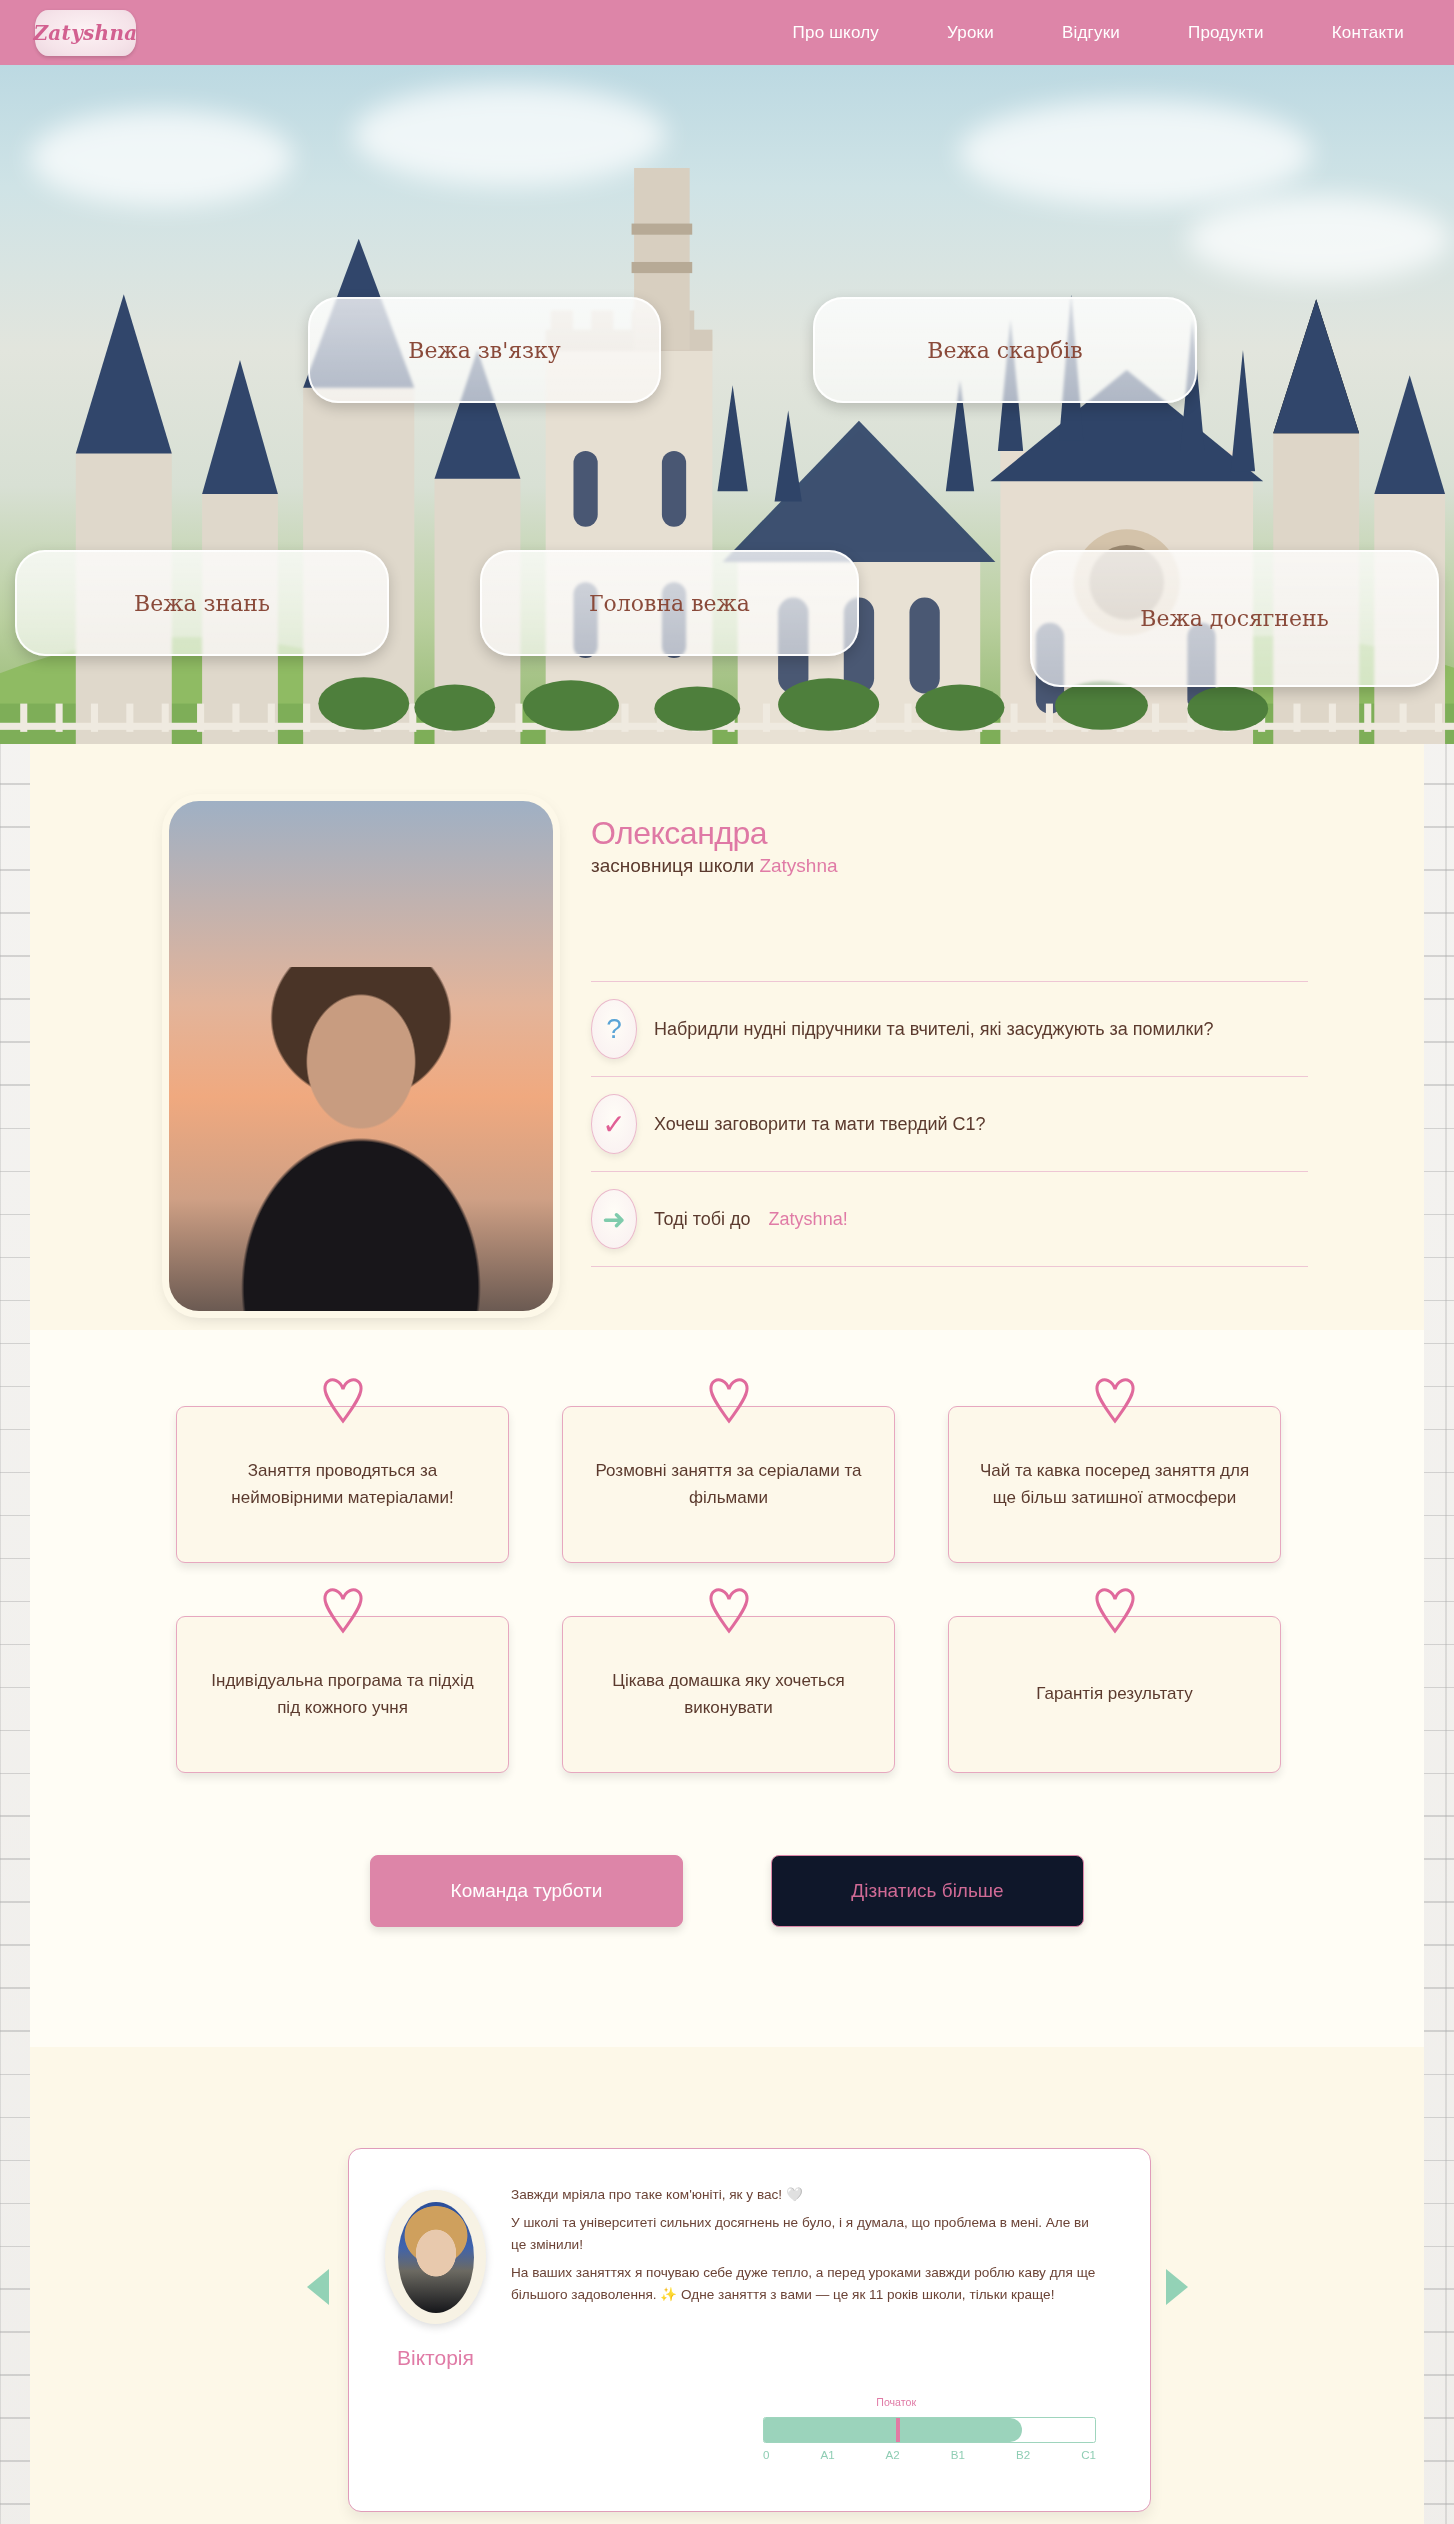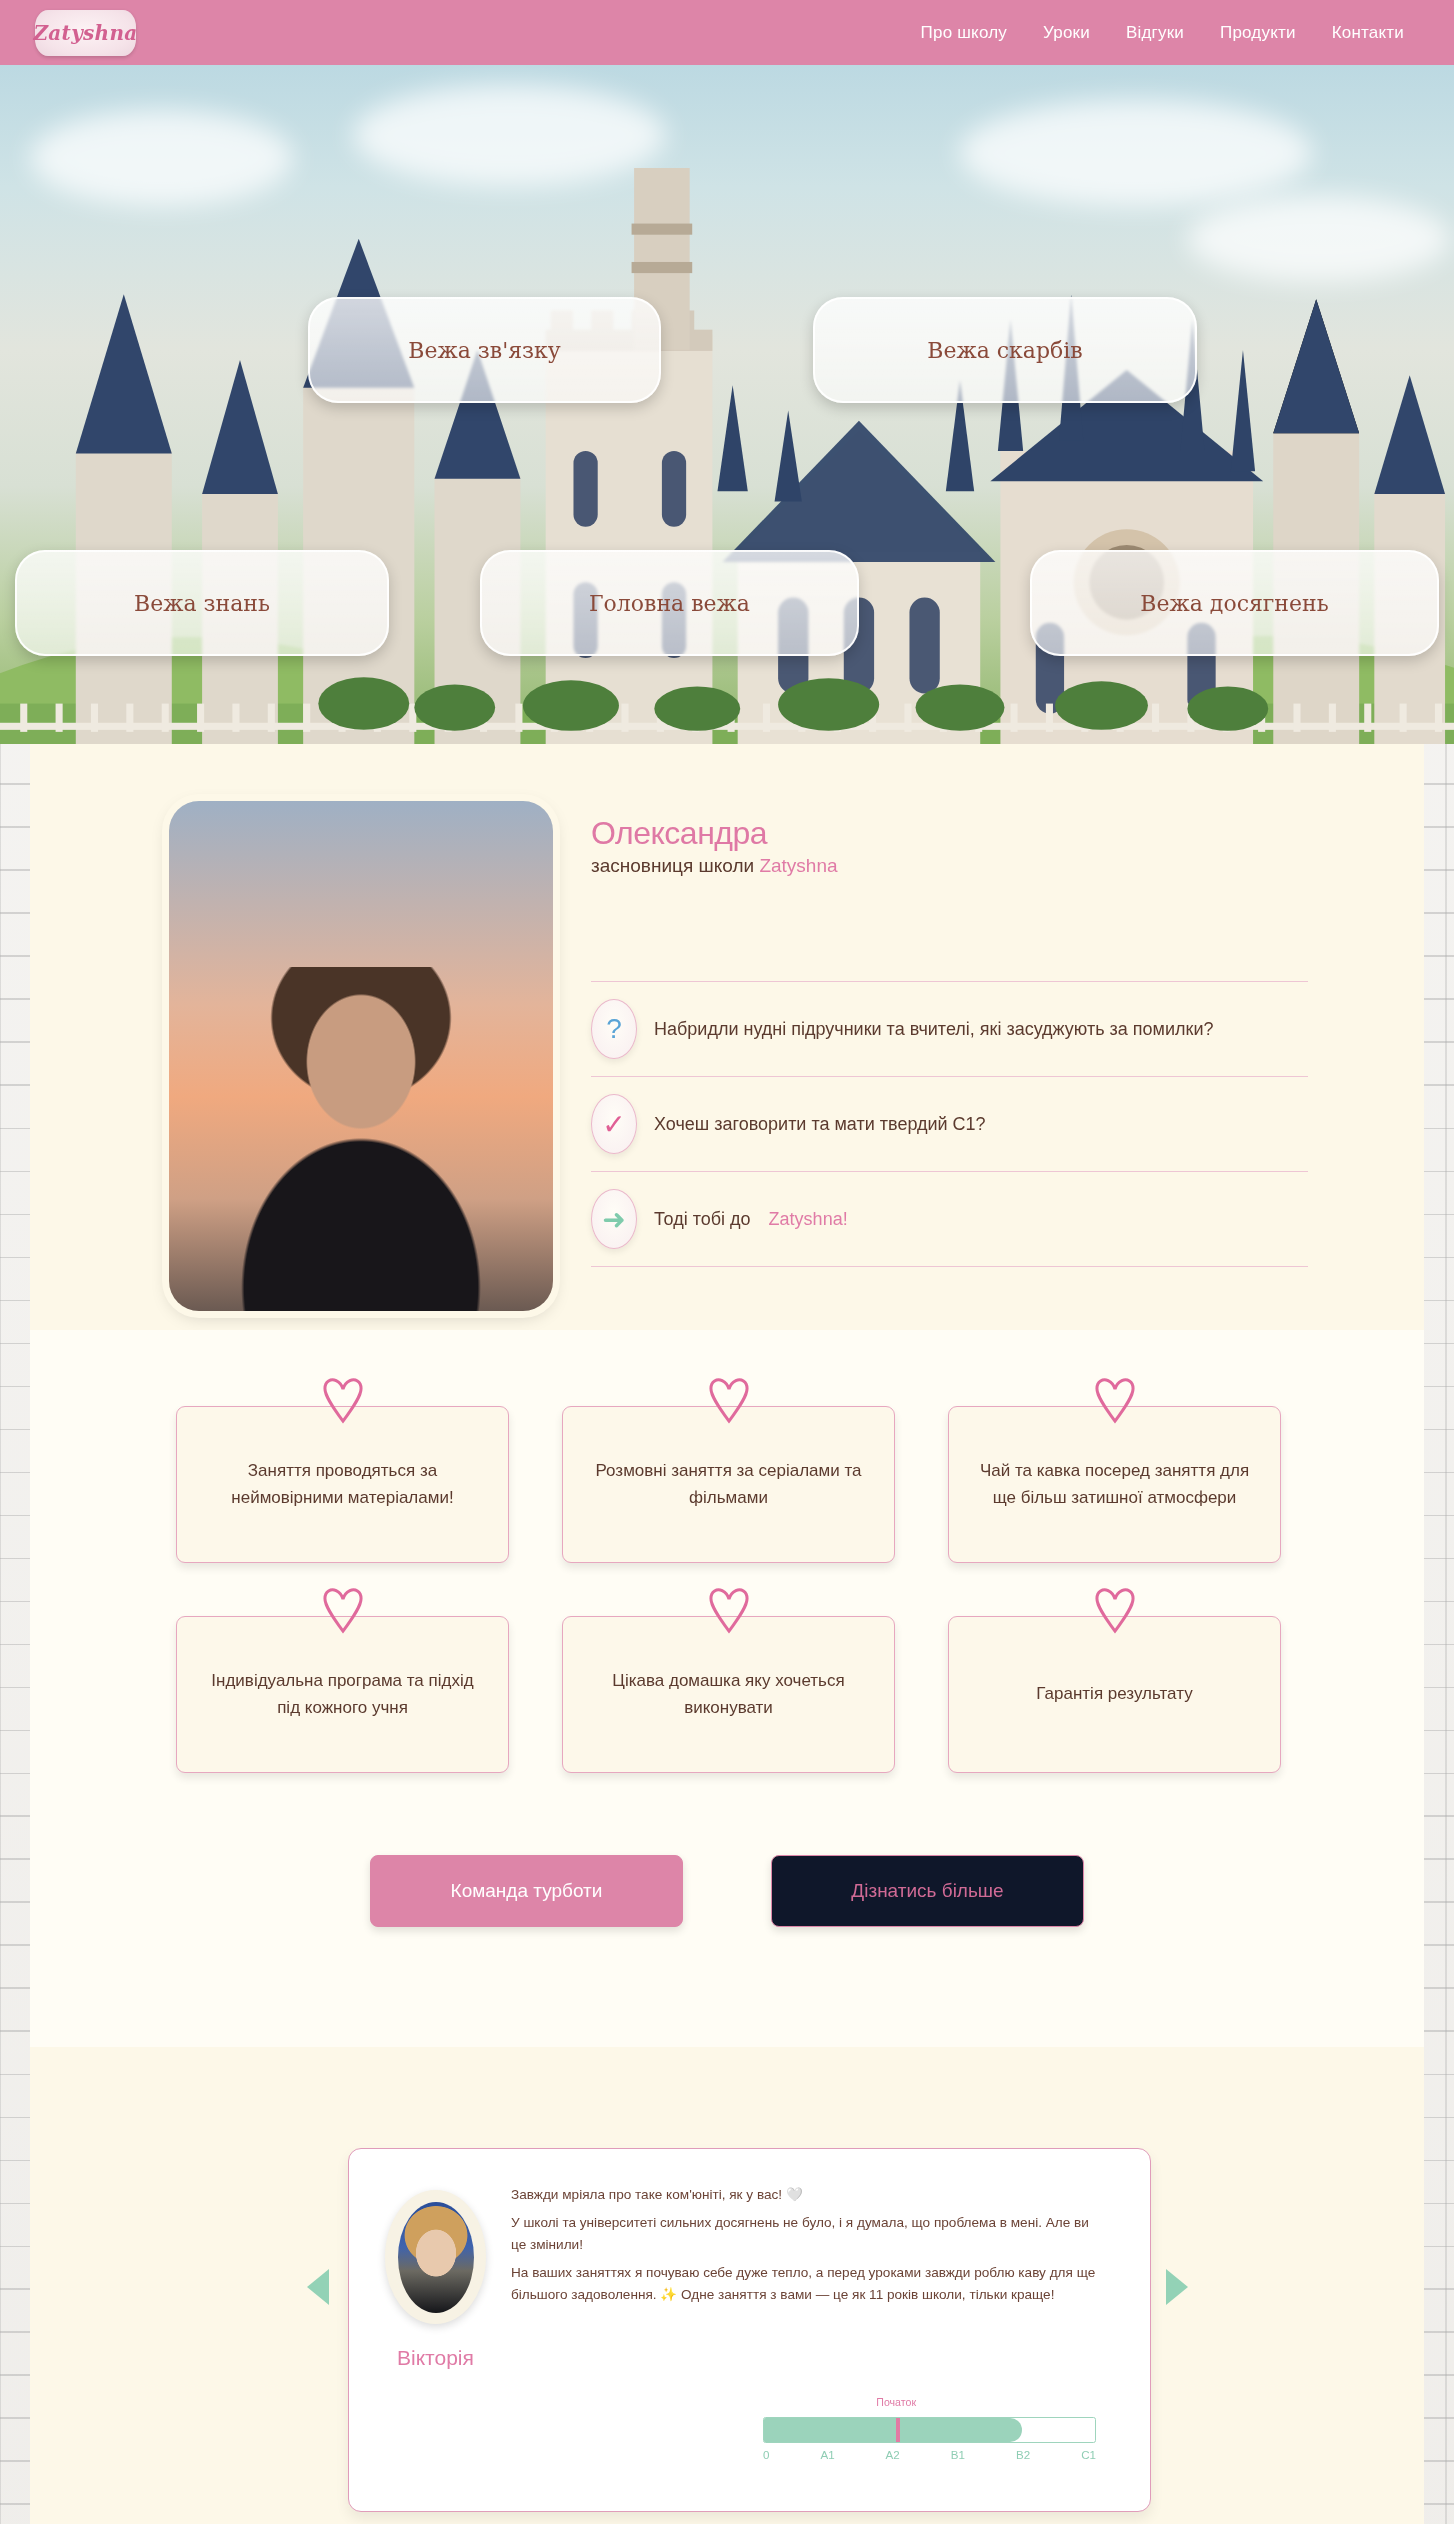--- a/index.html
+++ b/index.html
@@ -69,20 +69,21 @@
     margin-left: auto;
     margin-right: 50px;
     display: flex;
     gap: 36px;
   }
   .nav a {
     color: #fff;
     font-size: 17px;
     text-decoration: none;
     letter-spacing: 0.2px;
+    margin-left: 32px;
   }
 
   
   .hero {
     position: absolute;
     left: -30px; top: 65px;
     width: 1454px; height: 679px;
     overflow: hidden;
     z-index: 5;
   }
@@ -495,21 +496,21 @@
         <ellipse cx="1900" cy="1068" rx="88" ry="46"></ellipse>
         <ellipse cx="2180" cy="1064" rx="92" ry="48"></ellipse>
         <ellipse cx="2430" cy="1070" rx="80" ry="44"></ellipse>
       </g>
     </svg>
 
     <div class="tower-btn" style="left:308px;  top:232px;  width:353px;  height:106px;">Вежа зв'язку</div>
     <div class="tower-btn" style="left:813px; top:232px;  width:384px;  height:106px;">Вежа скарбів</div>
     <div class="tower-btn" style="left:15px;   top:485px;  width:374px;  height:106px;">Вежа знань</div>
     <div class="tower-btn" style="left:480px;  top:485px;  width:379px;  height:106px;">Головна вежа</div>
-    <div class="tower-btn" style="left:1030px; top:485px;  width:409px;  height:106px;">Вежа досягнень</div>
+    <div class="tower-btn" style="left:1030px; top:485px;  width:409px;  height:137px;">Вежа досягнень</div>
   </div>
 
   <section class="founder">
     <div class="founder-photo">
       <div class="portrait"></div>
     </div>
 
     <div class="founder-copy">
       <div class="founder-name">Олександра</div>
       <div class="founder-sub">

